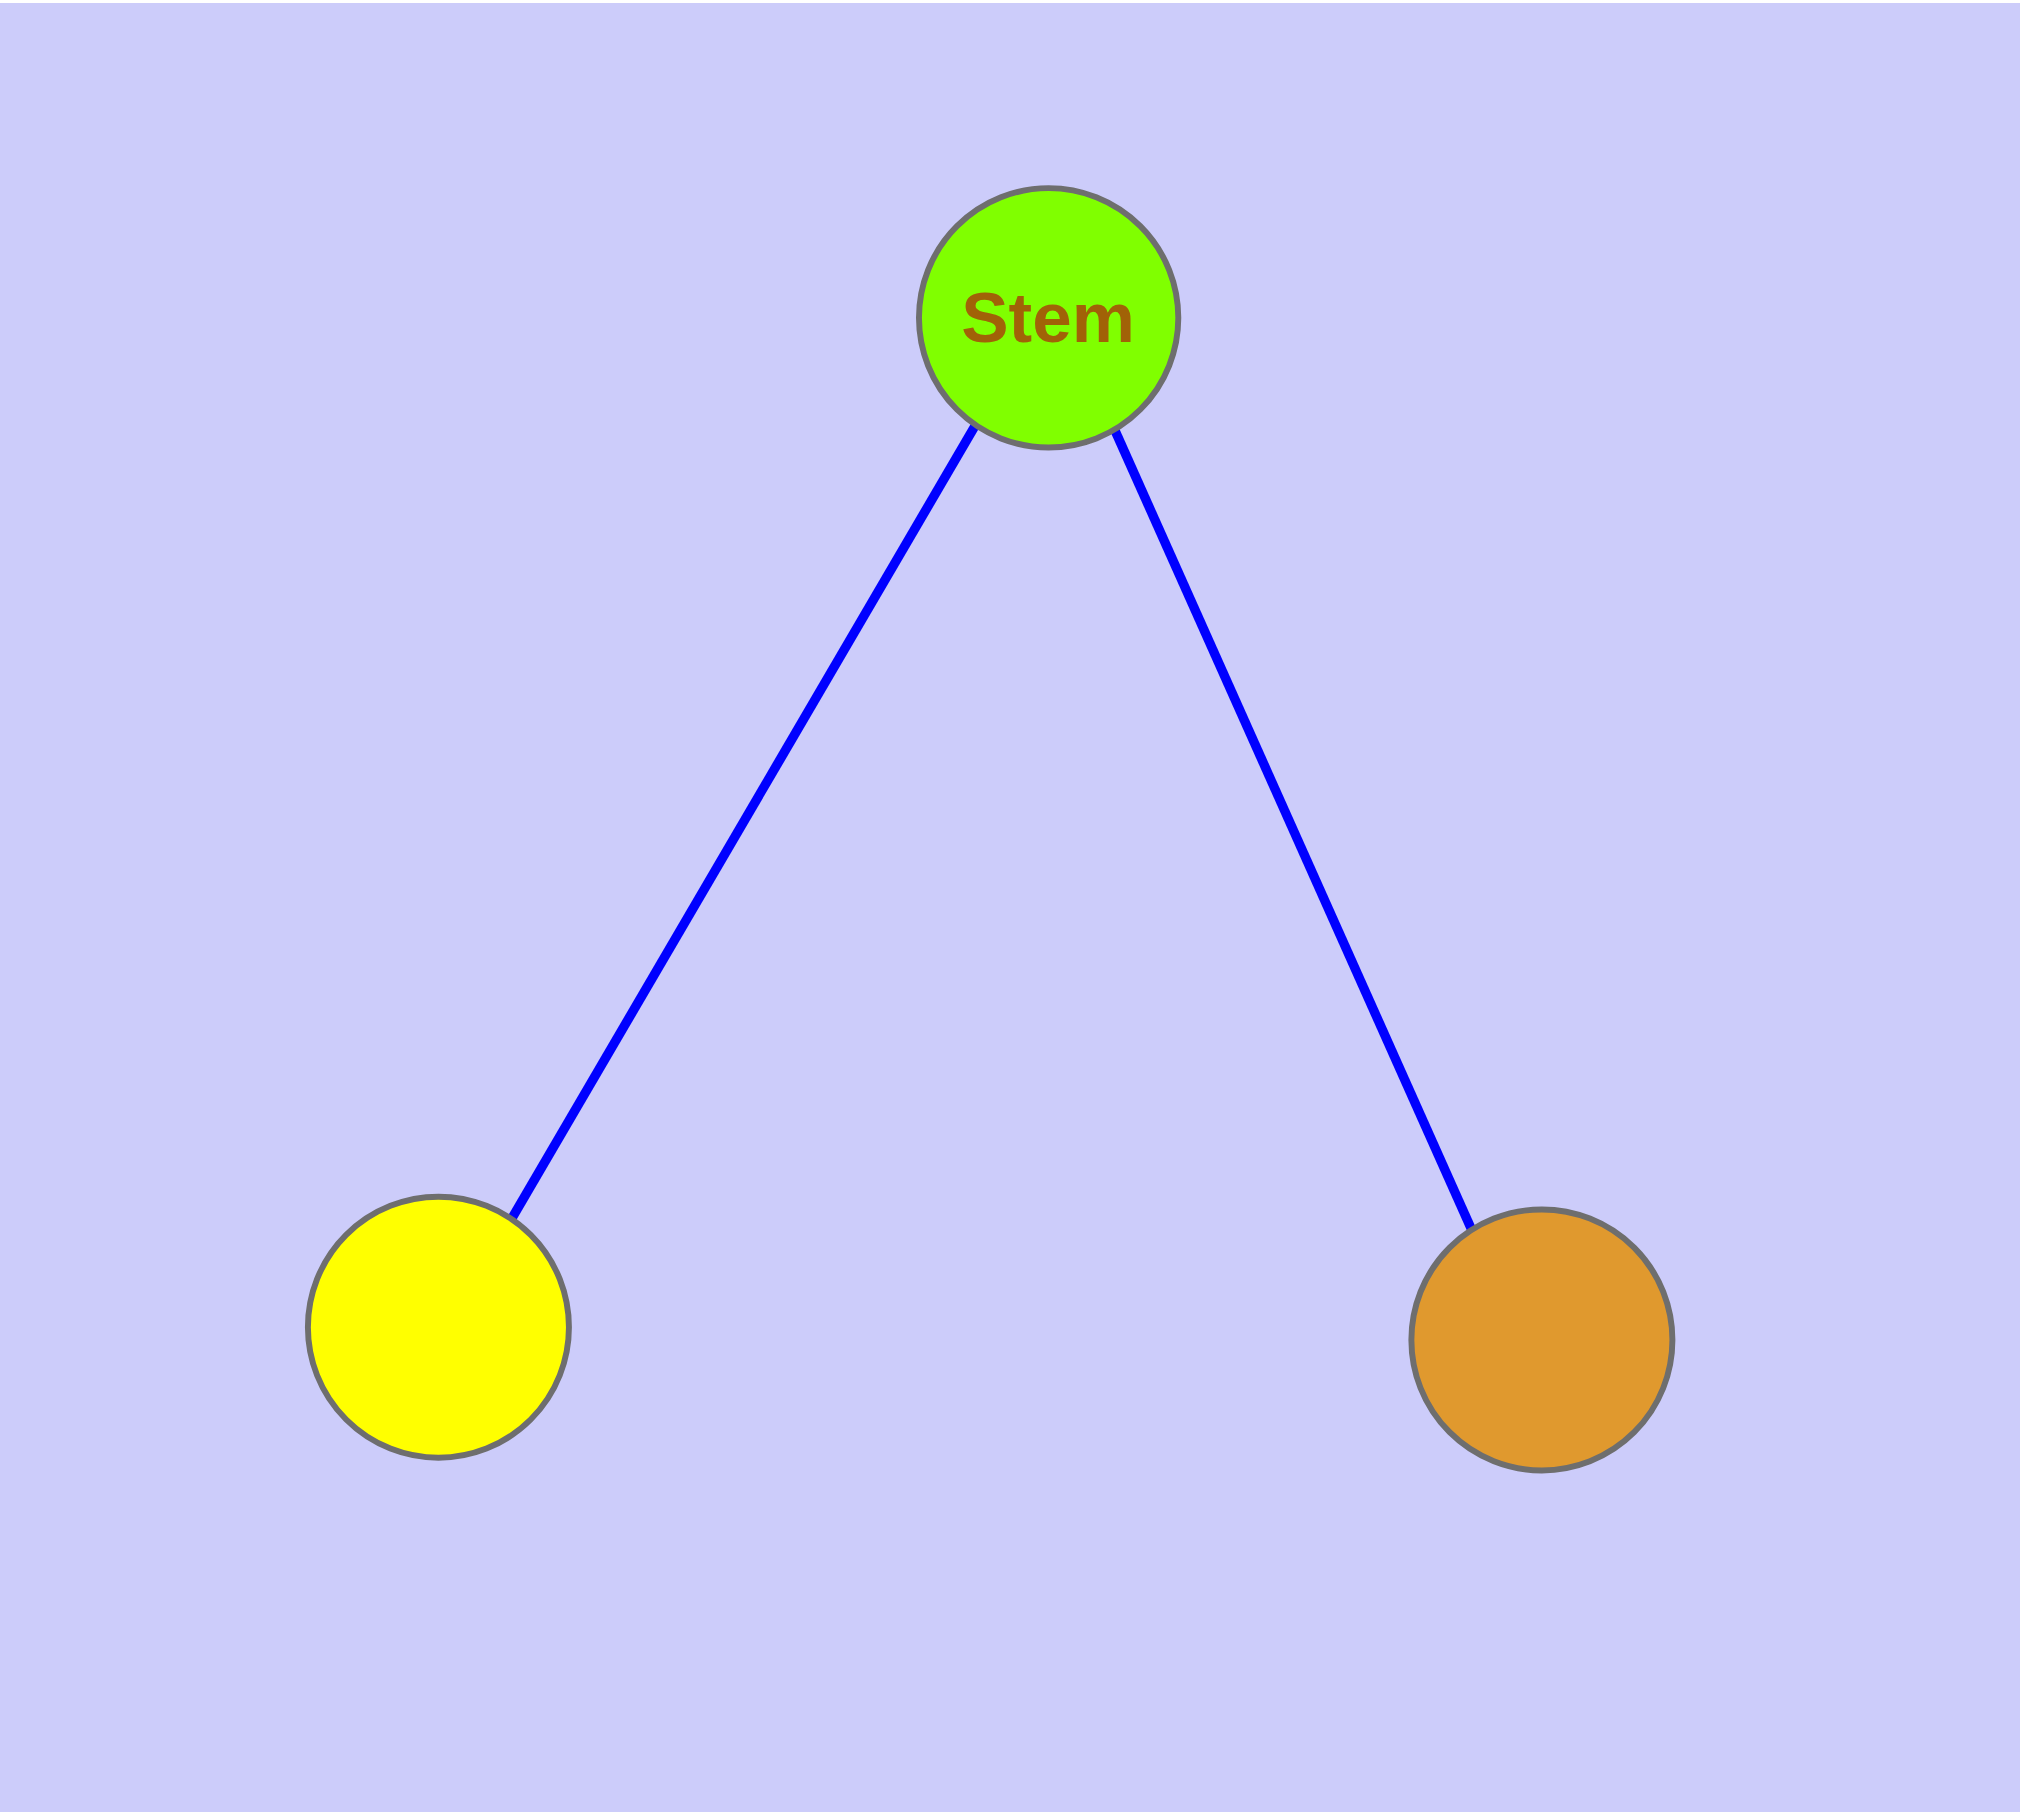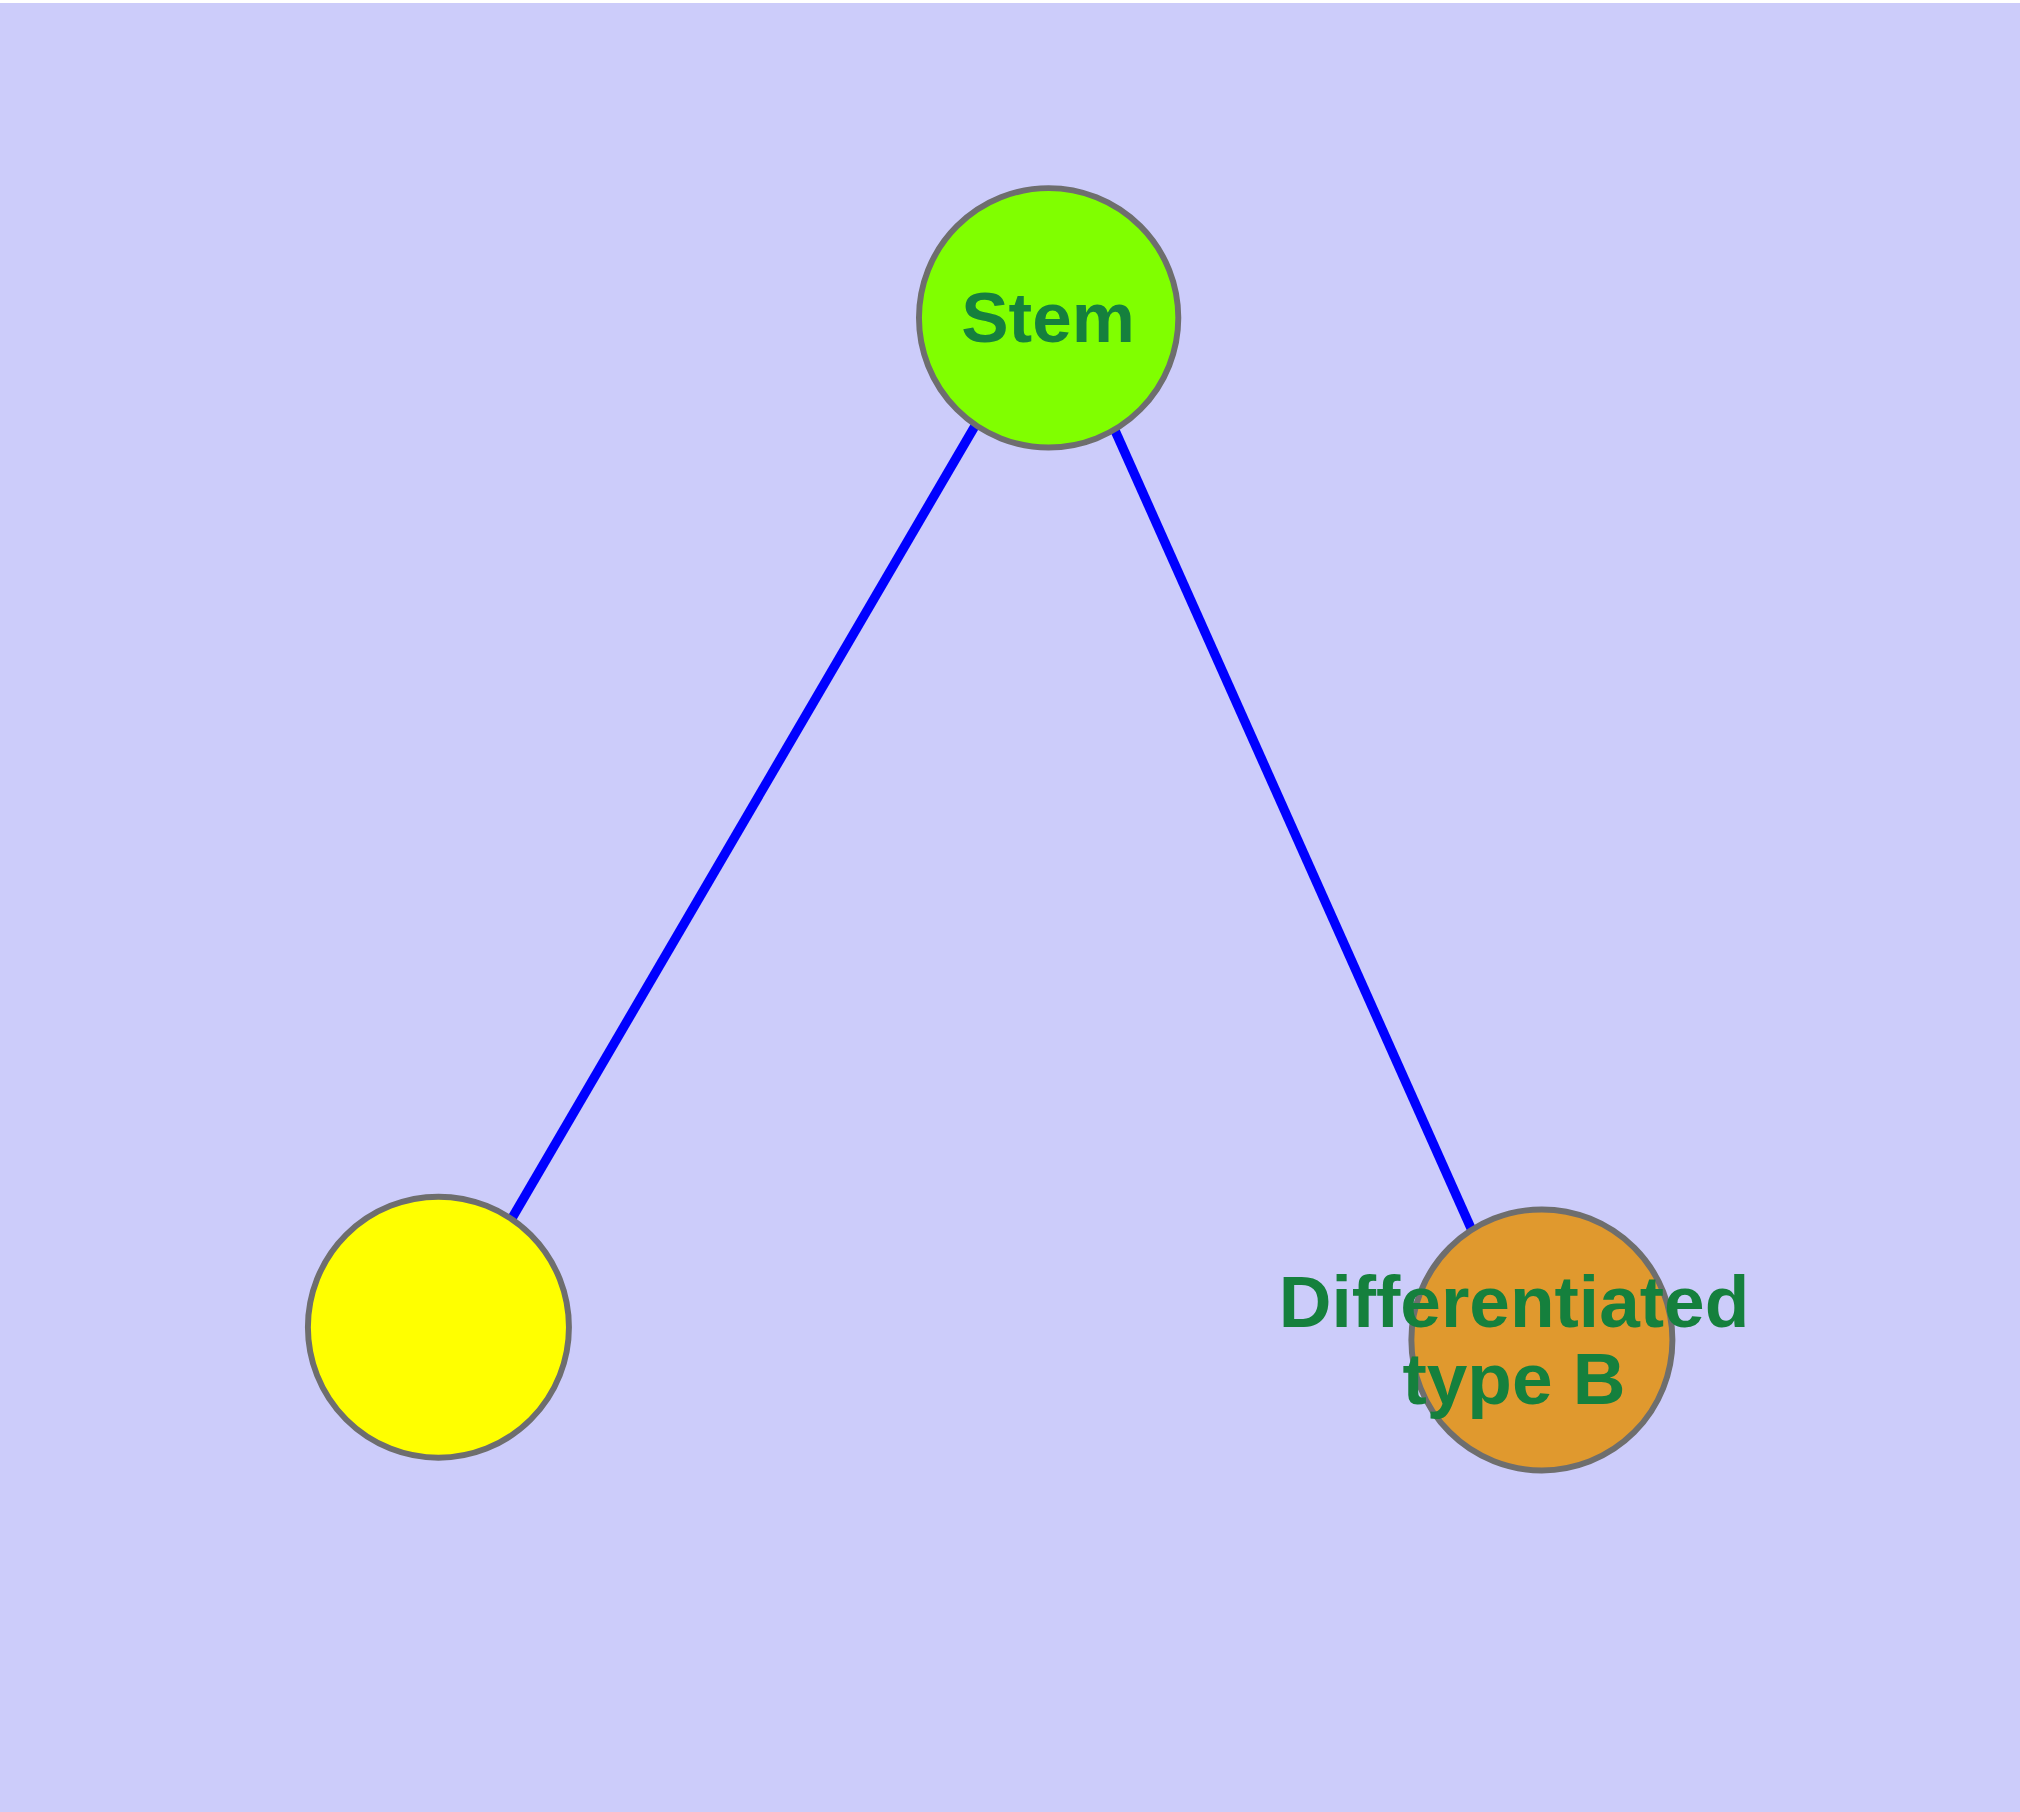--- a/index.html
+++ b/index.html
@@ -36,21 +36,21 @@
     stroke-width: 11;
     fill: none;
     stroke-linecap: butt;
   }
   .node-circle {
     stroke: #6e6e6e;
     stroke-width: 7;
   }
   .node-label {
     position: absolute;
-    color: #15803d;
+    color: #a16207;
     font-weight: bold;
     text-align: center;
     white-space: pre;
     line-height: 1.06;
     pointer-events: none;
   }
   #label-stem {
     font-size: 71px;
     left: 1048px;
     top: 318px;
@@ -87,17 +87,15 @@
       <circle class="node-circle" cx="1237" cy="375" r="153" fill="#80ff00"></circle>
       <circle class="node-circle" cx="517" cy="1566" r="154" fill="#ffff00"></circle>
       <circle class="node-circle" cx="1819" cy="1581" r="154" fill="#e0992e"></circle>
     </g>
 
   </svg>
 
   <div class="node-label" id="label-stem">Stem</div>
 
 
-  <div class="node-label" id="label-typeB"><span>Differentiated</span>
-<span>type B</span></div>
 
 </div>
 
 
 </body></html>

